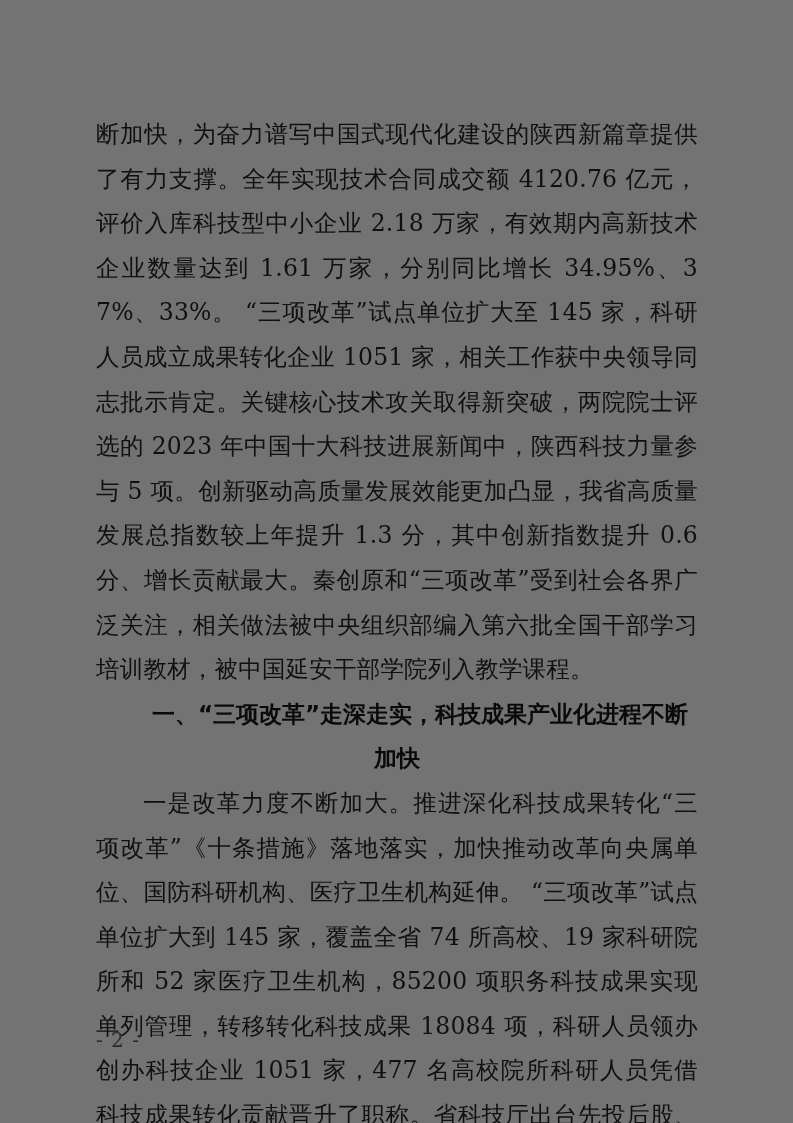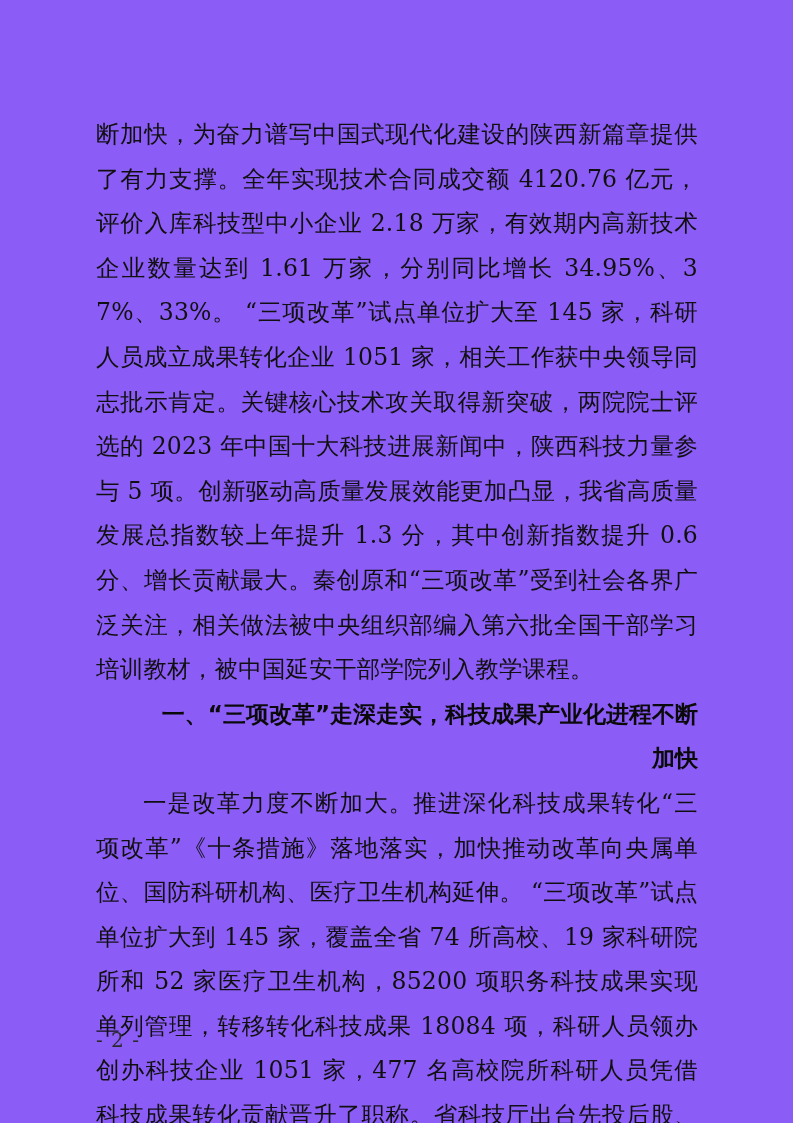--- a/index.html
+++ b/index.html
@@ -9,21 +9,21 @@
     background: #ffffff;
   }
   body {
     font-family: "DejaVu Serif", "Liberation Serif", serif;
     -webkit-font-smoothing: antialiased;
   }
   .page {
     position: relative;
     width: 793px;
     height: 1123px;
-    background: #8b5cf6;
+    background: #737373;
     overflow: hidden;
     box-sizing: border-box;
   }
   .text-column {
     position: absolute;
     left: 96px;
     top: 112px;
     width: 602px;
   }
   .para {
@@ -42,21 +42,21 @@
     text-indent: 47px;
   }
   .heading {
     margin: 0;
     font-family: "DejaVu Sans", "Liberation Sans", sans-serif;
     font-size: 23px;
     font-weight: 700;
     line-height: 44.6px;
     color: #0a0a0a;
     text-indent: 46px;
-    text-align: right;
+    text-align: center;
     letter-spacing: 0px;
     word-break: break-all;
   }
   .b-kai {
     font-weight: 400;
     font-family: "DejaVu Serif", "Liberation Serif", serif;
     letter-spacing: 0px;
   }
   .footer {
     position: absolute;

